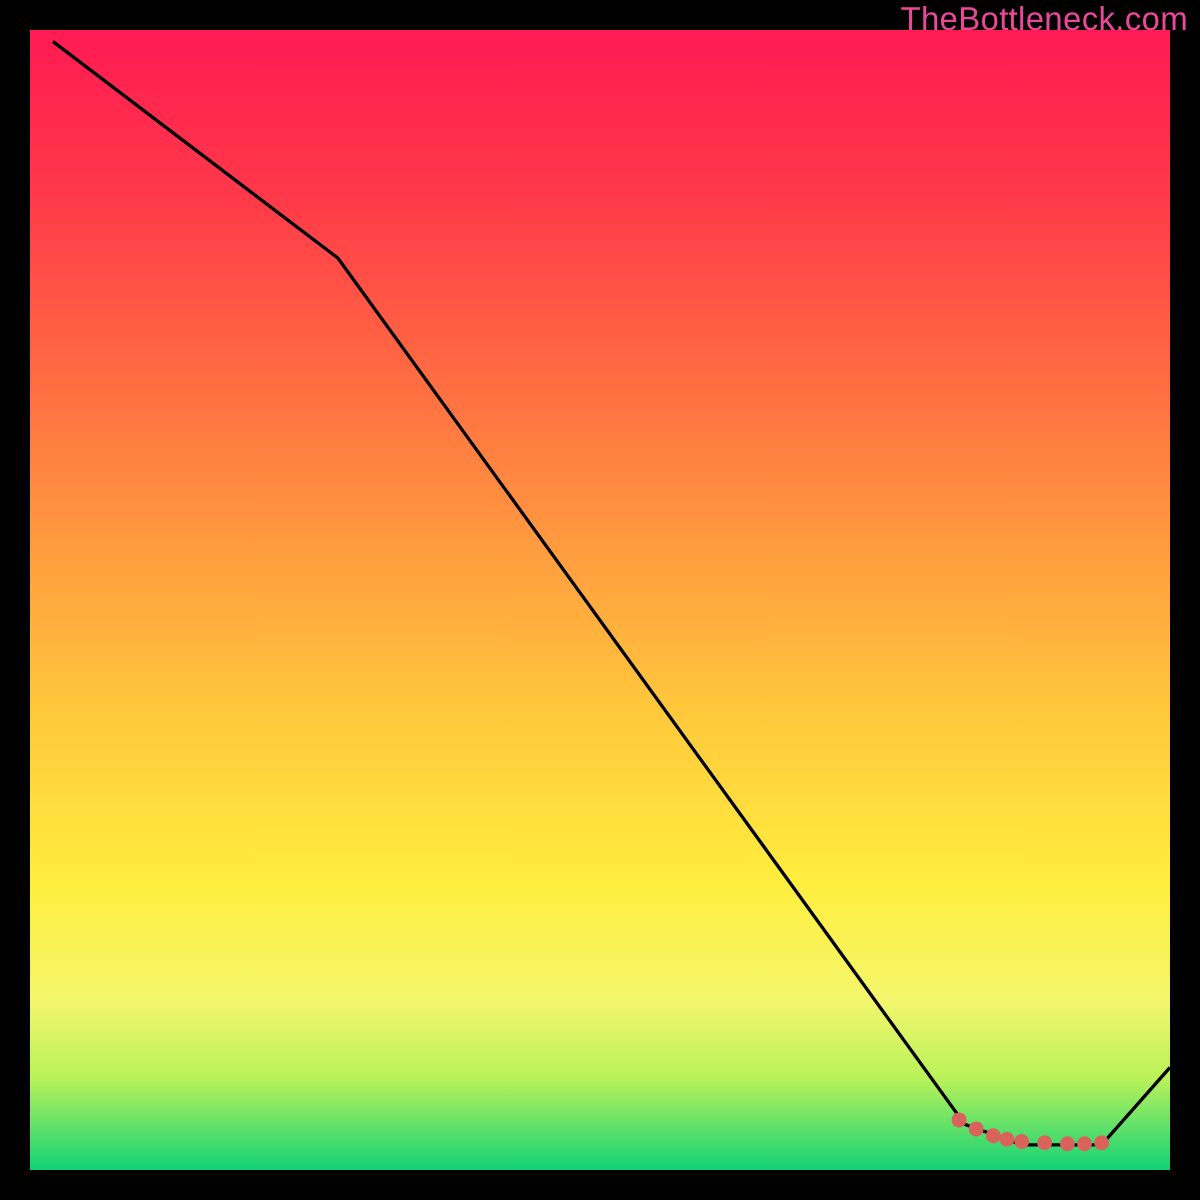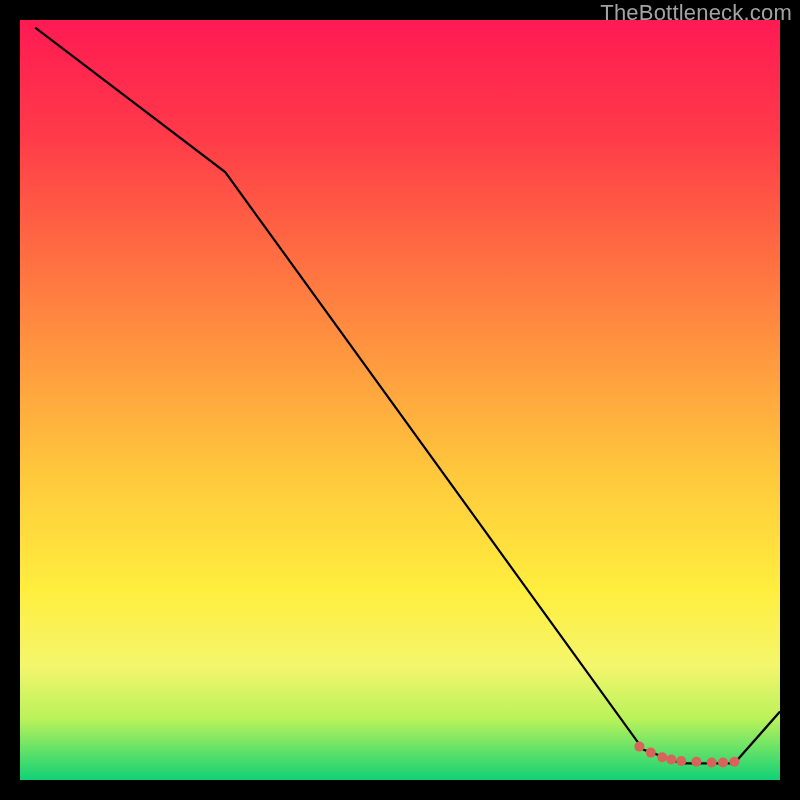--- a/index.html
+++ b/index.html
@@ -22,21 +22,21 @@
     top: 20px;
     width: 760px;
     height: 760px;
   }
   .watermark {
     position: absolute;
     top: 0px;
     right: 8px;
     font-family: Arial, Helvetica, sans-serif;
     font-size: 22px;
-    color: #a3a3a3;
+    color: #ec4899;
     letter-spacing: 0.2px;
     user-select: none;
   }
   svg { display: block; }
 </style>
 </head>
 <body>
 
 <div class="frame">
   <div class="watermark">TheBottleneck.com</div>

